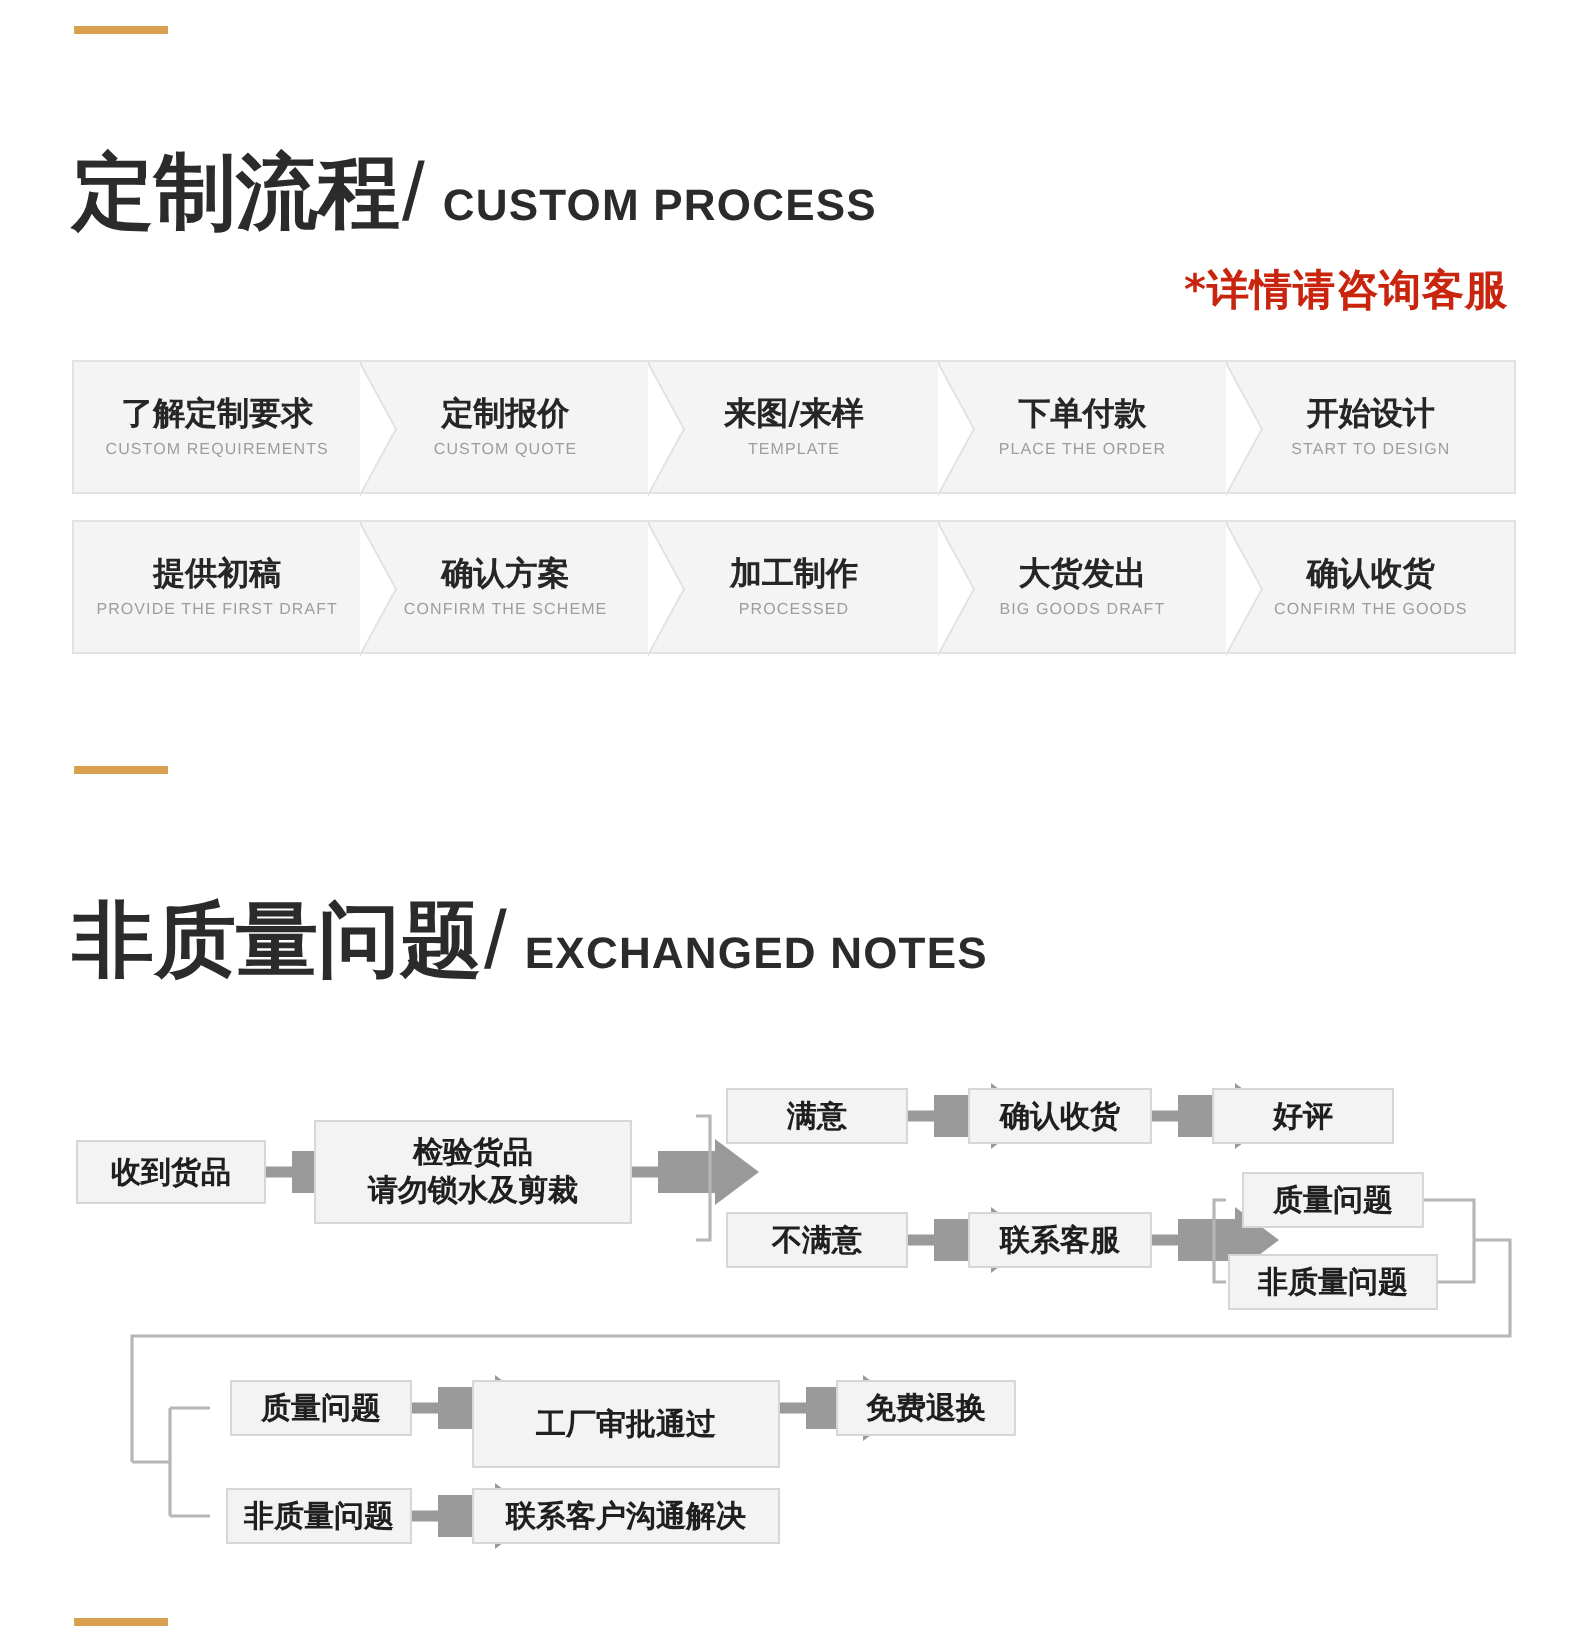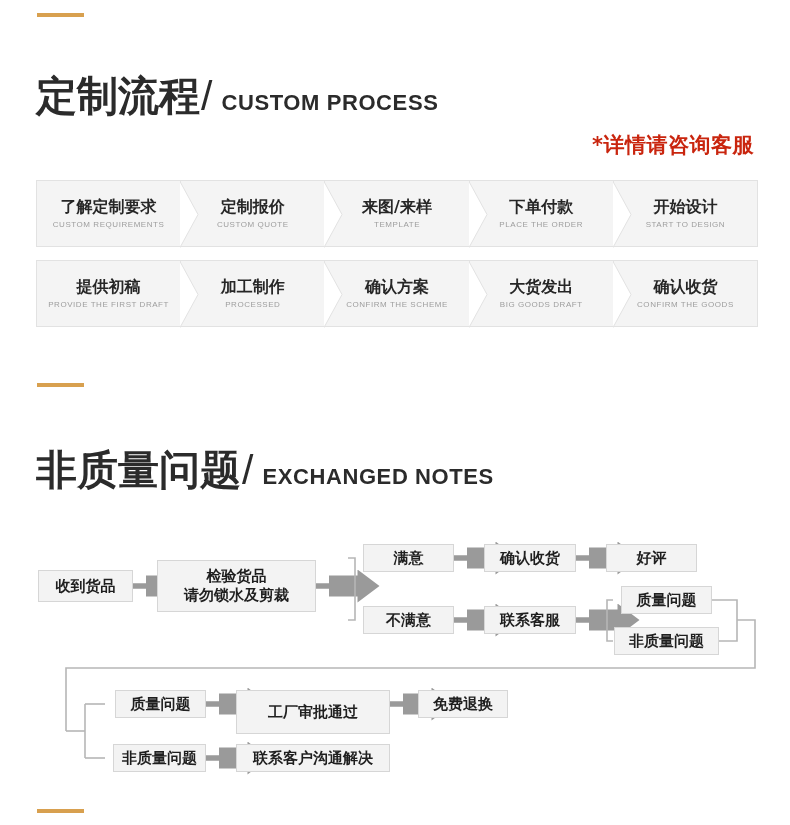--- a/index.html
+++ b/index.html
@@ -132,29 +132,29 @@
 
     <div class="proc-row">
       <div class="proc-cell">
         <span class="proc-cn">提供初稿</span>
         <span class="proc-en">PROVIDE THE FIRST DRAFT</span>
       </div>
       <div class="proc-cell">
         <span class="chev"><svg width="22" height="67" viewBox="0 0 22 67">
               <path d="M0,0 L0,0.5 L18,33.5 L0,66.5 L0,67" fill="#ffffff" stroke="#e2e2e2" stroke-width="1"></path>
             </svg></span>
+        <span class="proc-cn">确认方案</span>
+        <span class="proc-en">CONFIRM THE SCHEME</span>
+      </div>
+      <div class="proc-cell">
+        <span class="chev"><svg width="22" height="67" viewBox="0 0 22 67">
+              <path d="M0,0 L0,0.5 L18,33.5 L0,66.5 L0,67" fill="#ffffff" stroke="#e2e2e2" stroke-width="1"></path>
+            </svg></span>
         <span class="proc-cn">加工制作</span>
         <span class="proc-en">PROCESSED</span>
-      </div>
-      <div class="proc-cell">
-        <span class="chev"><svg width="22" height="67" viewBox="0 0 22 67">
-              <path d="M0,0 L0,0.5 L18,33.5 L0,66.5 L0,67" fill="#ffffff" stroke="#e2e2e2" stroke-width="1"></path>
-            </svg></span>
-        <span class="proc-cn">确认方案</span>
-        <span class="proc-en">CONFIRM THE SCHEME</span>
       </div>
       <div class="proc-cell">
         <span class="chev"><svg width="22" height="67" viewBox="0 0 22 67">
               <path d="M0,0 L0,0.5 L18,33.5 L0,66.5 L0,67" fill="#ffffff" stroke="#e2e2e2" stroke-width="1"></path>
             </svg></span>
         <span class="proc-cn">大货发出</span>
         <span class="proc-en">BIG GOODS DRAFT</span>
       </div>
       <div class="proc-cell">
         <span class="chev"><svg width="22" height="67" viewBox="0 0 22 67">

